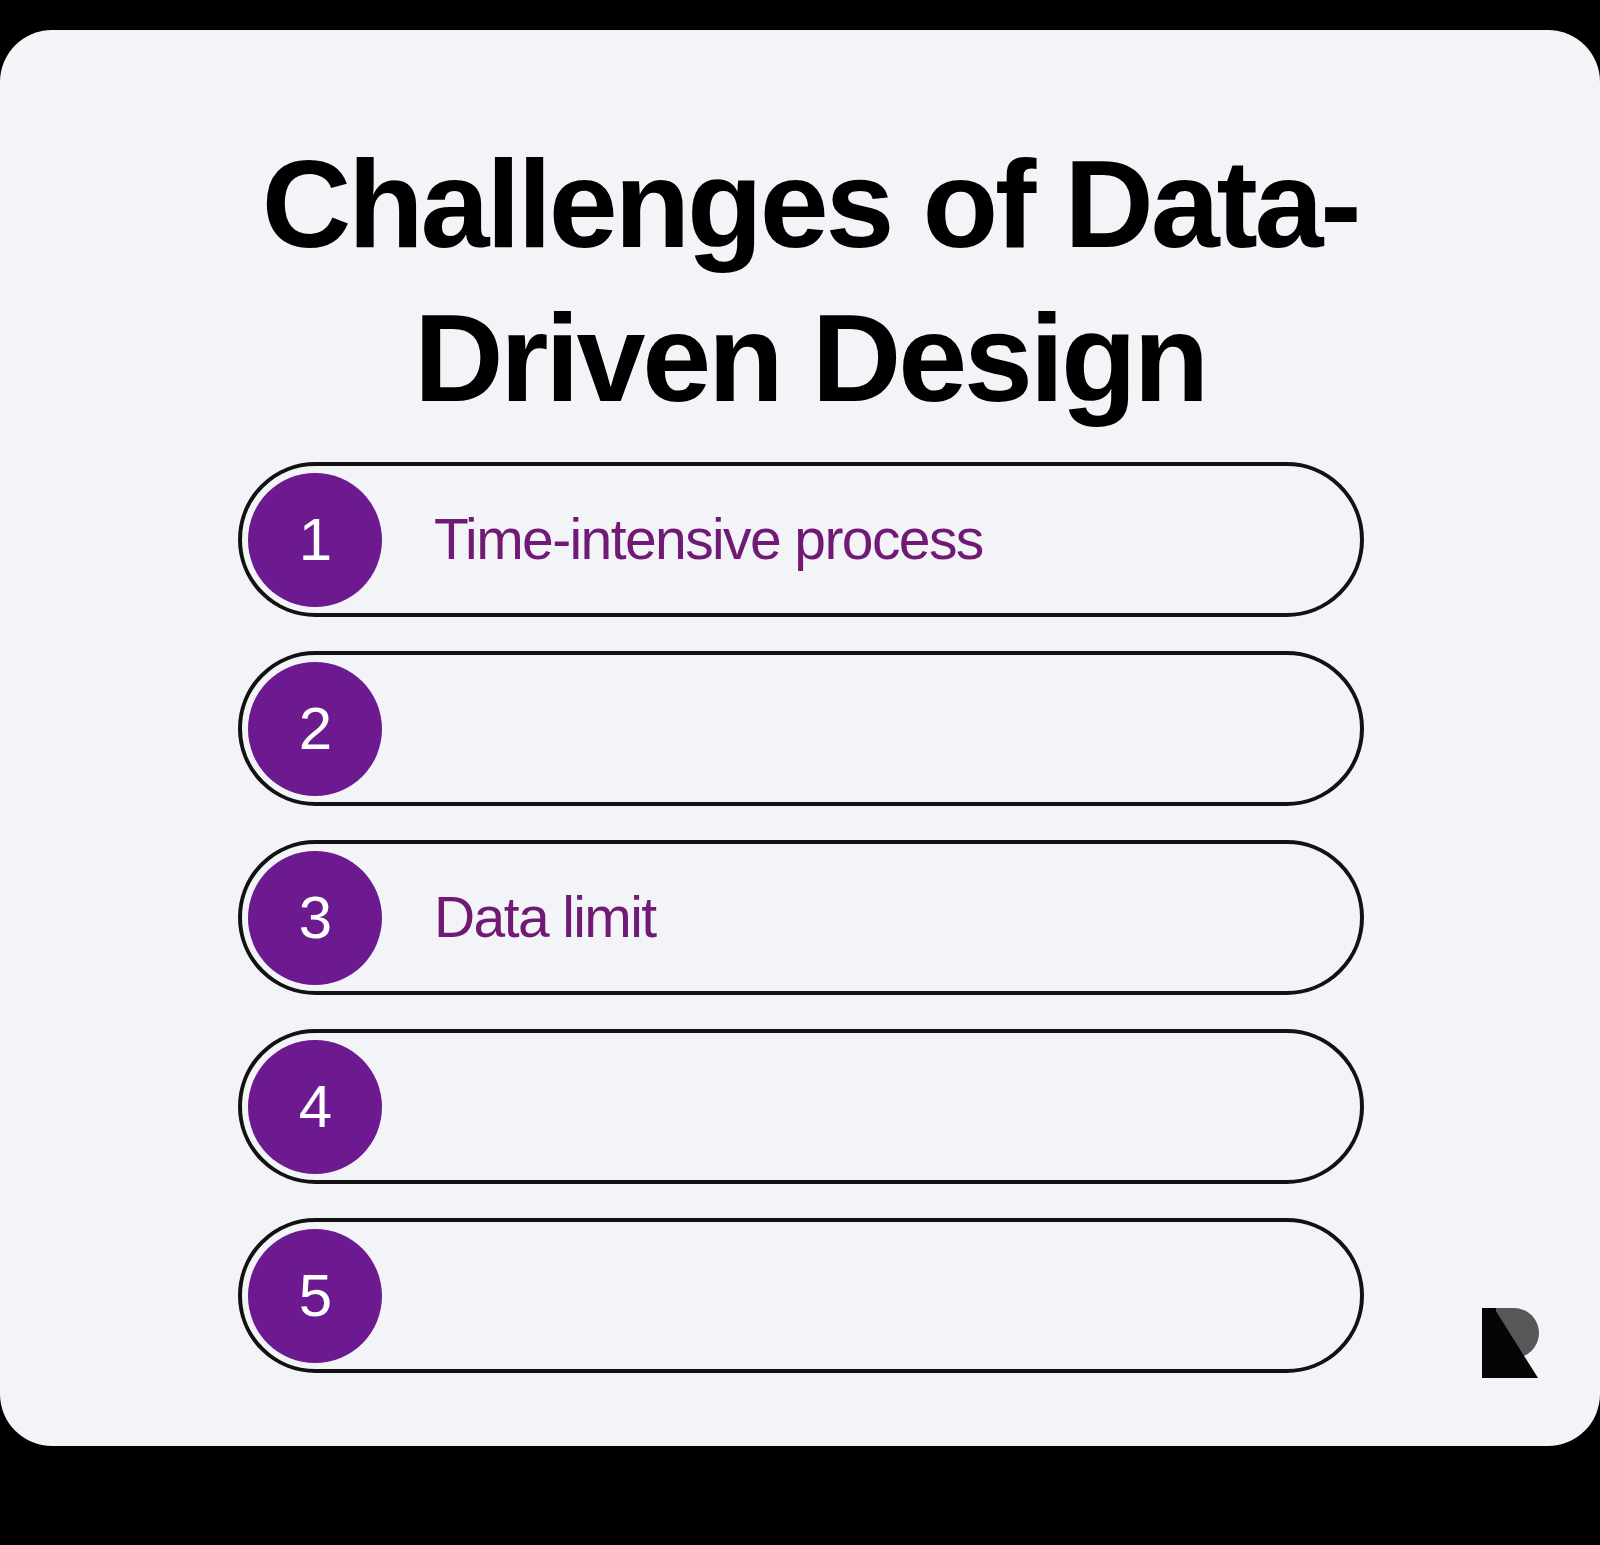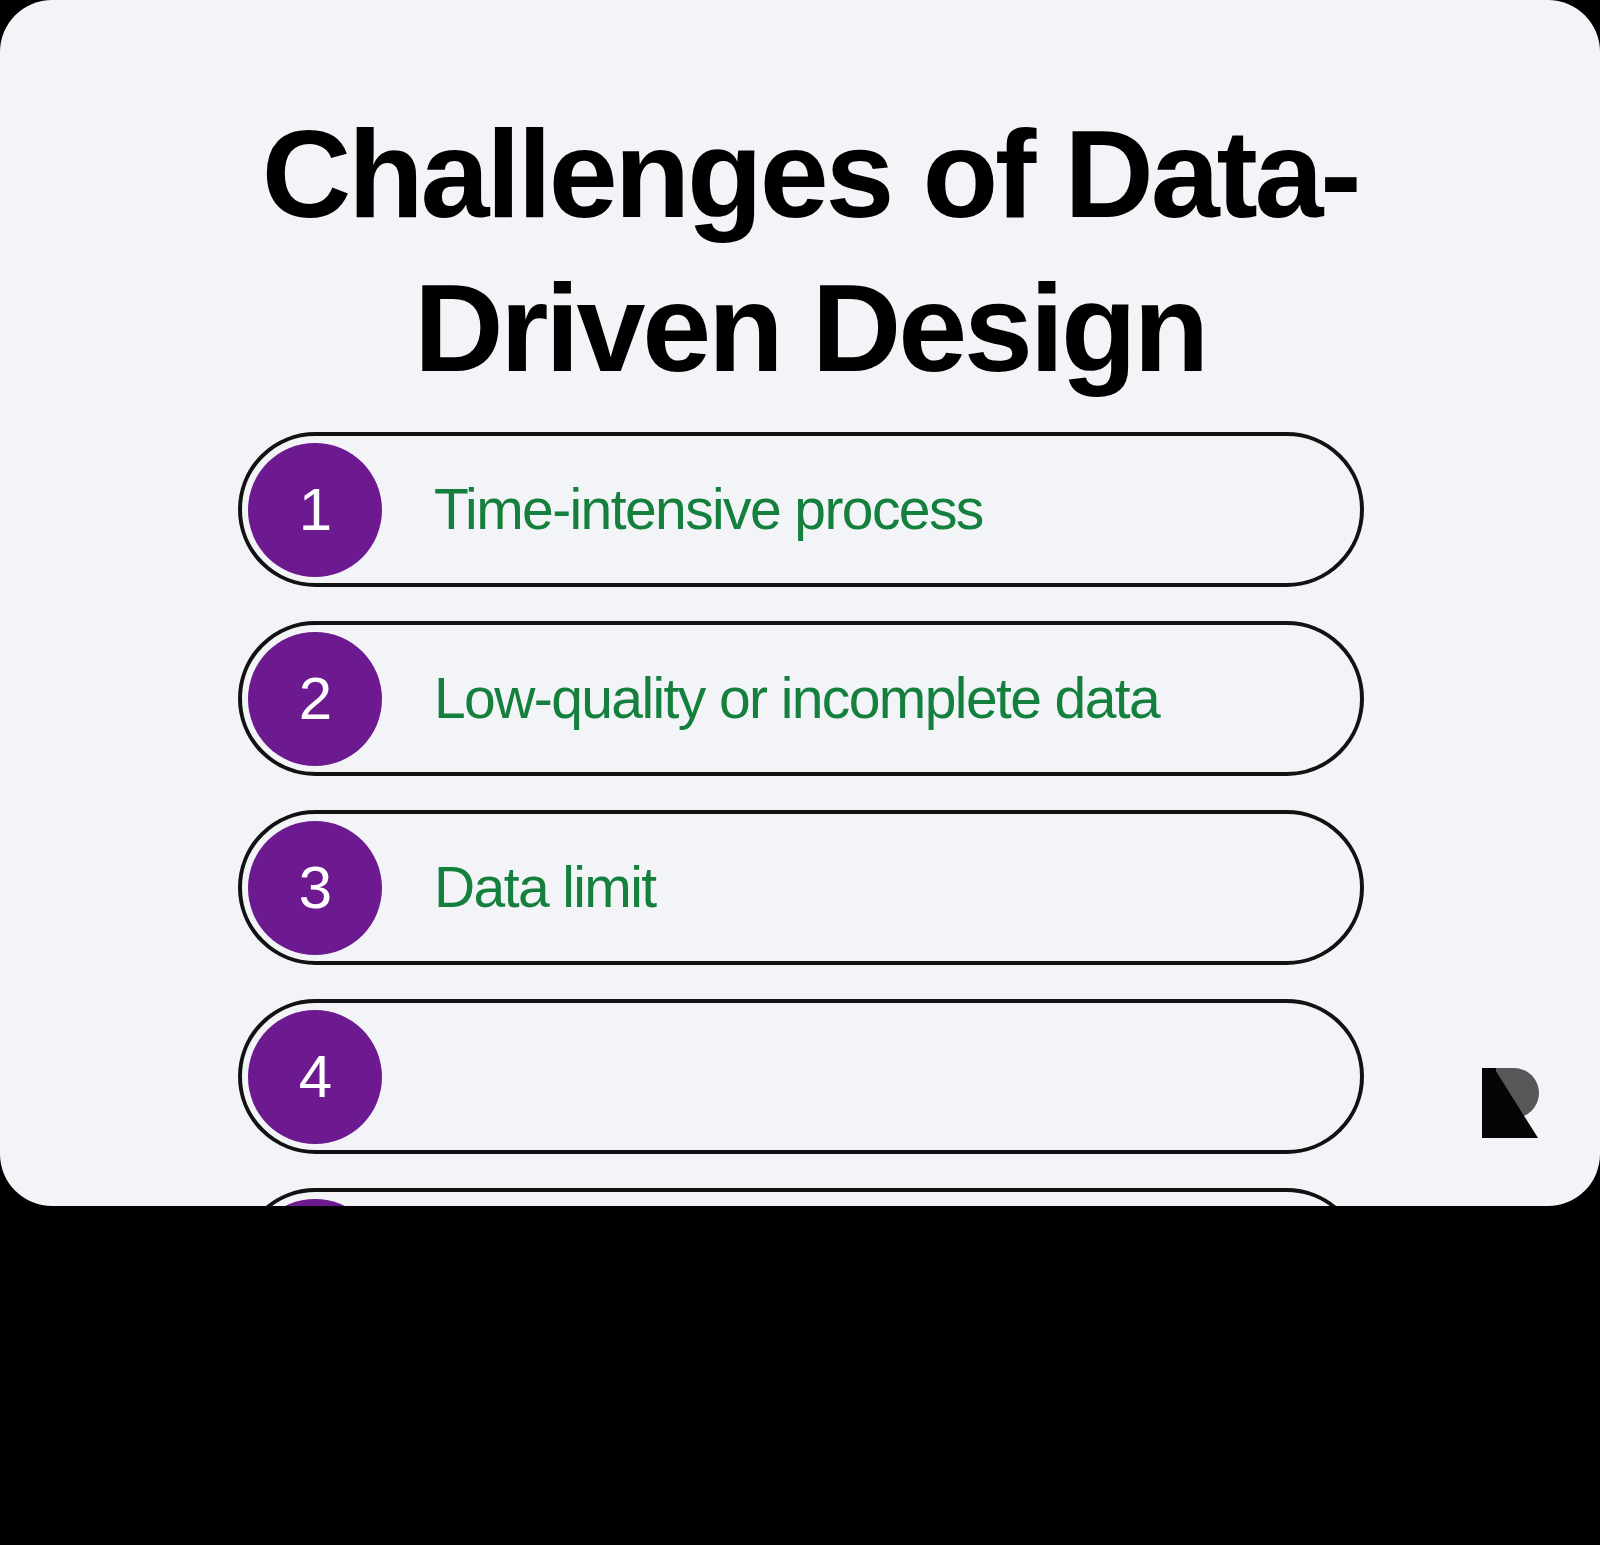--- a/index.html
+++ b/index.html
@@ -12,24 +12,25 @@
 
   body {
     font-family: "Liberation Sans", sans-serif;
     overflow: hidden;
   }
 
   
   .canvas {
     position: relative;
     width: 1600px;
-    height: 1206px;
+    height: 1416px;
     background: #F2F4F7;
     border-radius: 52px;
     overflow: hidden;
+    margin-top: 30px;
   }
 
   
   .title {
     position: absolute;
     left: 240px;
     top: 98px;
     width: 1140px;
     text-align: center;
     font-family: "Liberation Sans", sans-serif;
@@ -85,21 +86,21 @@
     letter-spacing: -1px;
   }
 
   .row-label {
     margin-left: 192px;
     font-family: "Liberation Sans", sans-serif;
     font-weight: 400;
     font-size: 57px;
     line-height: 1.1;
     letter-spacing: -1.6px;
-    color: #15803d;
+    color: #701a75;
     white-space: nowrap;
   }
 
   
   .logo {
     position: absolute;
     right: 60px;
     bottom: 60px;
     width: 72px;
     height: 86px;
@@ -120,21 +121,20 @@
       <div class="badge">
         <span class="badge-num">1</span>
       </div>
       <div class="row-label">Time-intensive process</div>
     </div>
 
     <div class="row">
       <div class="badge">
         <span class="badge-num">2</span>
       </div>
-      <div class="row-label">Low-quality or incomplete data</div>
     </div>
 
     <div class="row">
       <div class="badge">
         <span class="badge-num">3</span>
       </div>
       <div class="row-label">Data limit</div>
     </div>
 
     <div class="row">

